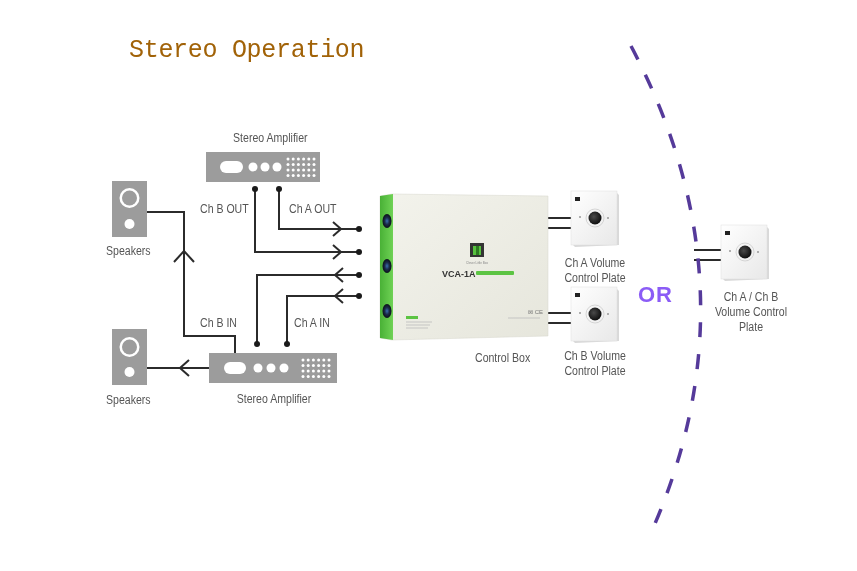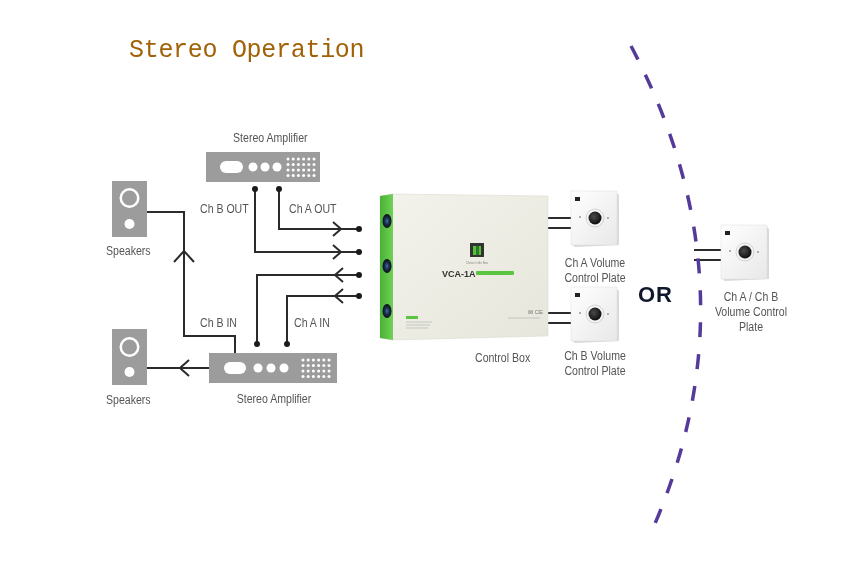--- a/index.html
+++ b/index.html
@@ -4,21 +4,21 @@
 <style>
   html, body { margin: 0; padding: 0; background: #ffffff; }
   body { width: 857px; height: 571px; position: relative; overflow: hidden;
          font-family: "Liberation Sans", sans-serif; color: #555; }
   .title { position: absolute; left: 89px; top: 36px; font-size: 25px; color: #a16207;
            font-family: Liberation Mono, monospace; letter-spacing: -0.3px; margin-left: 40px; }
   .lbl { position: absolute; font-size: 12px; color: #555; white-space: nowrap;
          font-family: "Liberation Sans", sans-serif; transform: scaleX(0.88); transform-origin: left top; }
   .lbl.c { text-align: center; transform-origin: center top; }
   .or { position: absolute; left: 638px; top: 282px; font-size: 22px; font-weight: bold;
-        color: #0f172a; font-family: "Liberation Sans", sans-serif; letter-spacing: 1px; }
+        color: #8b5cf6; font-family: "Liberation Sans", sans-serif; letter-spacing: 1px; }
   svg#diagram { position: absolute; left: 0; top: 0; }
   .plate-caption { line-height: 15px; }
 </style>
 </head>
 <body>
 
 <div class="title">Stereo Operation</div>
 
 <svg id="diagram" width="857" height="571" viewBox="0 0 857 571">
   <defs>

